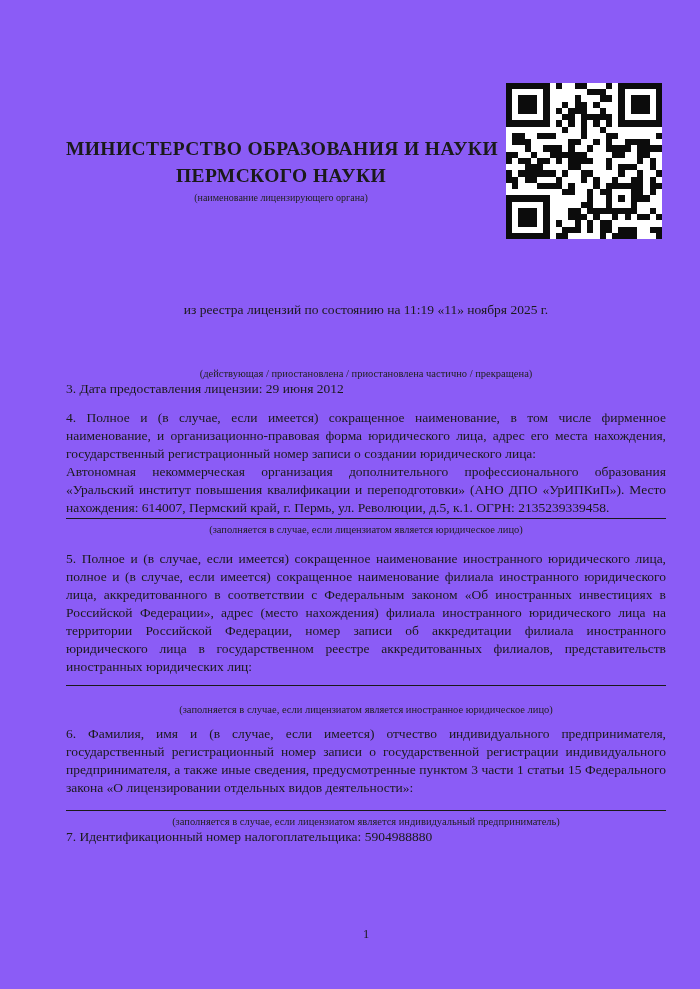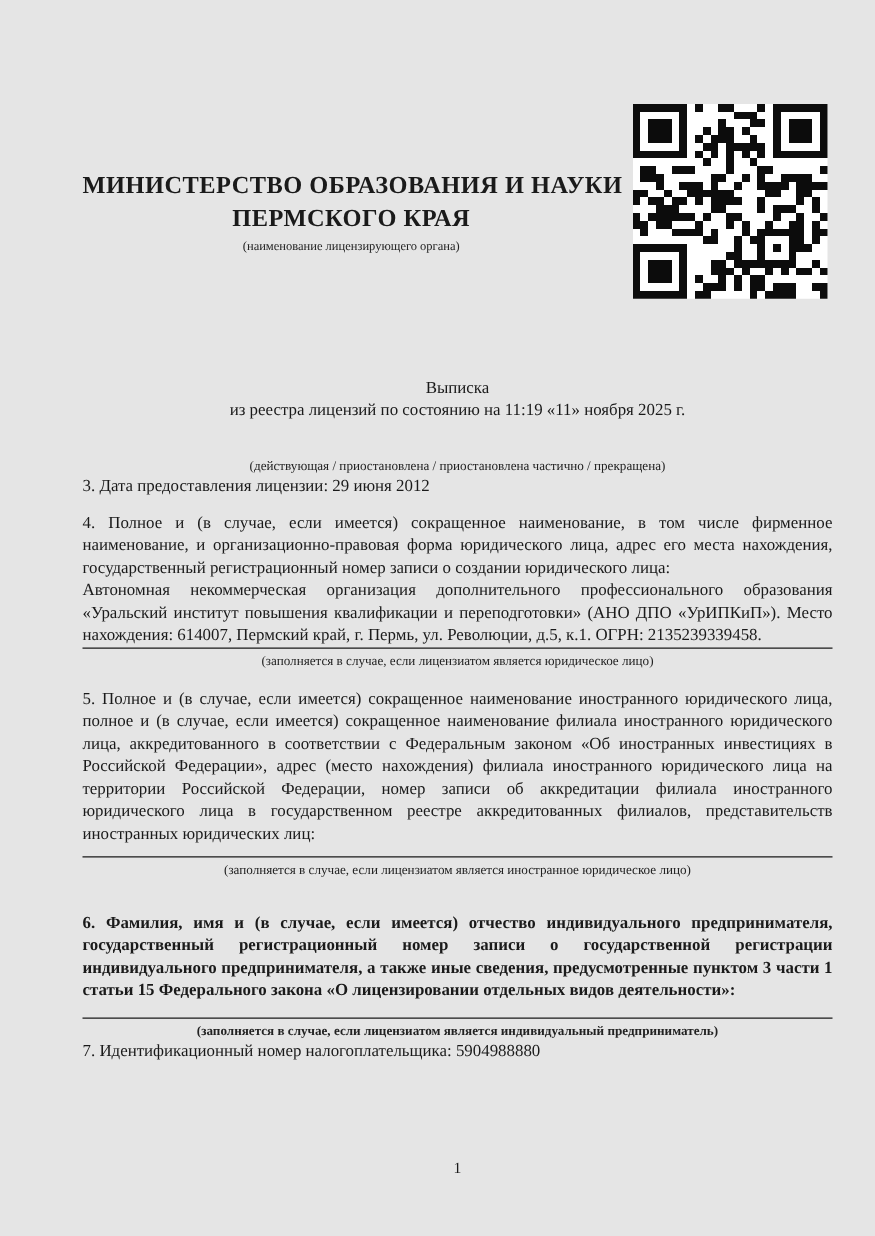--- a/index.html
+++ b/index.html
@@ -1,19 +1,19 @@
 <!DOCTYPE html>
 <html lang="ru"><head>
 <meta charset="utf-8">
 <style>
   html,body { margin:0; padding:0; background:#ffffff; }
   .page {
     position:relative;
     width:700px; height:989px;
-    background:#e5e5e5;
+    background:#8b5cf6;
     color:#1a1a1a;
     font-family:"Liberation Serif","DejaVu Serif",serif;
     overflow:hidden;
   }
   
   .header-org {
     position:absolute; left:66px; top:135px; width:430px;
     text-align:center;
   }
   .org-line {
@@ -42,39 +42,39 @@
   .rule  { border-bottom:1.6px solid #1a1a1a; height:0; }
 
   .mt-note1 { margin-top:3px; }
   .mt-item2 { margin-top:20px; }
   .mt-item3 { margin-top:17px; }
   .mt-blk4  { margin-top:11px; }
   .filled-rule { border-bottom:1.6px solid #1a1a1a; padding-bottom:1px; }
   .mt-note4 { margin-top:4px; }
   .mt-item5 { margin-top:14px; }
   .mt-rule5 { margin-top:9px; }
-  .mt-note5 { margin-top:4px; }
-  .mt-item6 { margin-top:26px;font-weight:bold; }
+  .mt-note5 { margin-top:17px; }
+  .mt-item6 { margin-top:9px; }
   .mt-rule6 { margin-top:13px; }
   .mt-note6 { margin-top:4px; }
   .mt-item7 { margin-top:24px; }
 
   .page-number {
     position:absolute; left:66px; top:927px; width:600px;
     text-align:center; font-size:12.5px;
   }
 </style>
 </head>
 <body>
 
 <div class="page">
 
   <div class="header-org">
     <div class="org-line">МИНИСТЕРСТВО ОБРАЗОВАНИЯ И НАУКИ</div>
-    <div class="org-line">ПЕРМСКОГО КРАЯ</div>
+    <div class="org-line">ПЕРМСКОГО НАУКИ</div>
     <div class="org-note">(наименование лицензирующего органа)</div>
   </div>
 
   <div class="qr-box" id="qr"><svg xmlns="http://www.w3.org/2000/svg" viewBox="0 0 25 25" width="156" height="156" shape-rendering="crispEdges">
         <rect width="25" height="25" fill="#fff"></rect>
         <rect x="0" y="0" width="1" height="1" fill="#0c0c0c"></rect>
         <rect x="1" y="0" width="1" height="1" fill="#0c0c0c"></rect>
         <rect x="2" y="0" width="1" height="1" fill="#0c0c0c"></rect>
         <rect x="3" y="0" width="1" height="1" fill="#0c0c0c"></rect>
         <rect x="4" y="0" width="1" height="1" fill="#0c0c0c"></rect>
@@ -373,21 +373,20 @@
         <rect x="9" y="24" width="1" height="1" fill="#0c0c0c"></rect>
         <rect x="15" y="24" width="1" height="1" fill="#0c0c0c"></rect>
         <rect x="17" y="24" width="1" height="1" fill="#0c0c0c"></rect>
         <rect x="18" y="24" width="1" height="1" fill="#0c0c0c"></rect>
         <rect x="19" y="24" width="1" height="1" fill="#0c0c0c"></rect>
         <rect x="20" y="24" width="1" height="1" fill="#0c0c0c"></rect>
         <rect x="24" y="24" width="1" height="1" fill="#0c0c0c"></rect>
       </svg></div>
 
   <div class="doc-title">
-    <div>Выписка</div>
     <div>из реестра лицензий по состоянию на 11:19 «11» ноября 2025 г.</div>
   </div>
 
   <div class="content">
 
     <div class="note mt-note1">(действующая / приостановлена / приостановлена частично / прекращена)</div>
 
 
     <p class="item mt-item3">3. Дата предоставления лицензии: 29 июня 2012</p>
 

